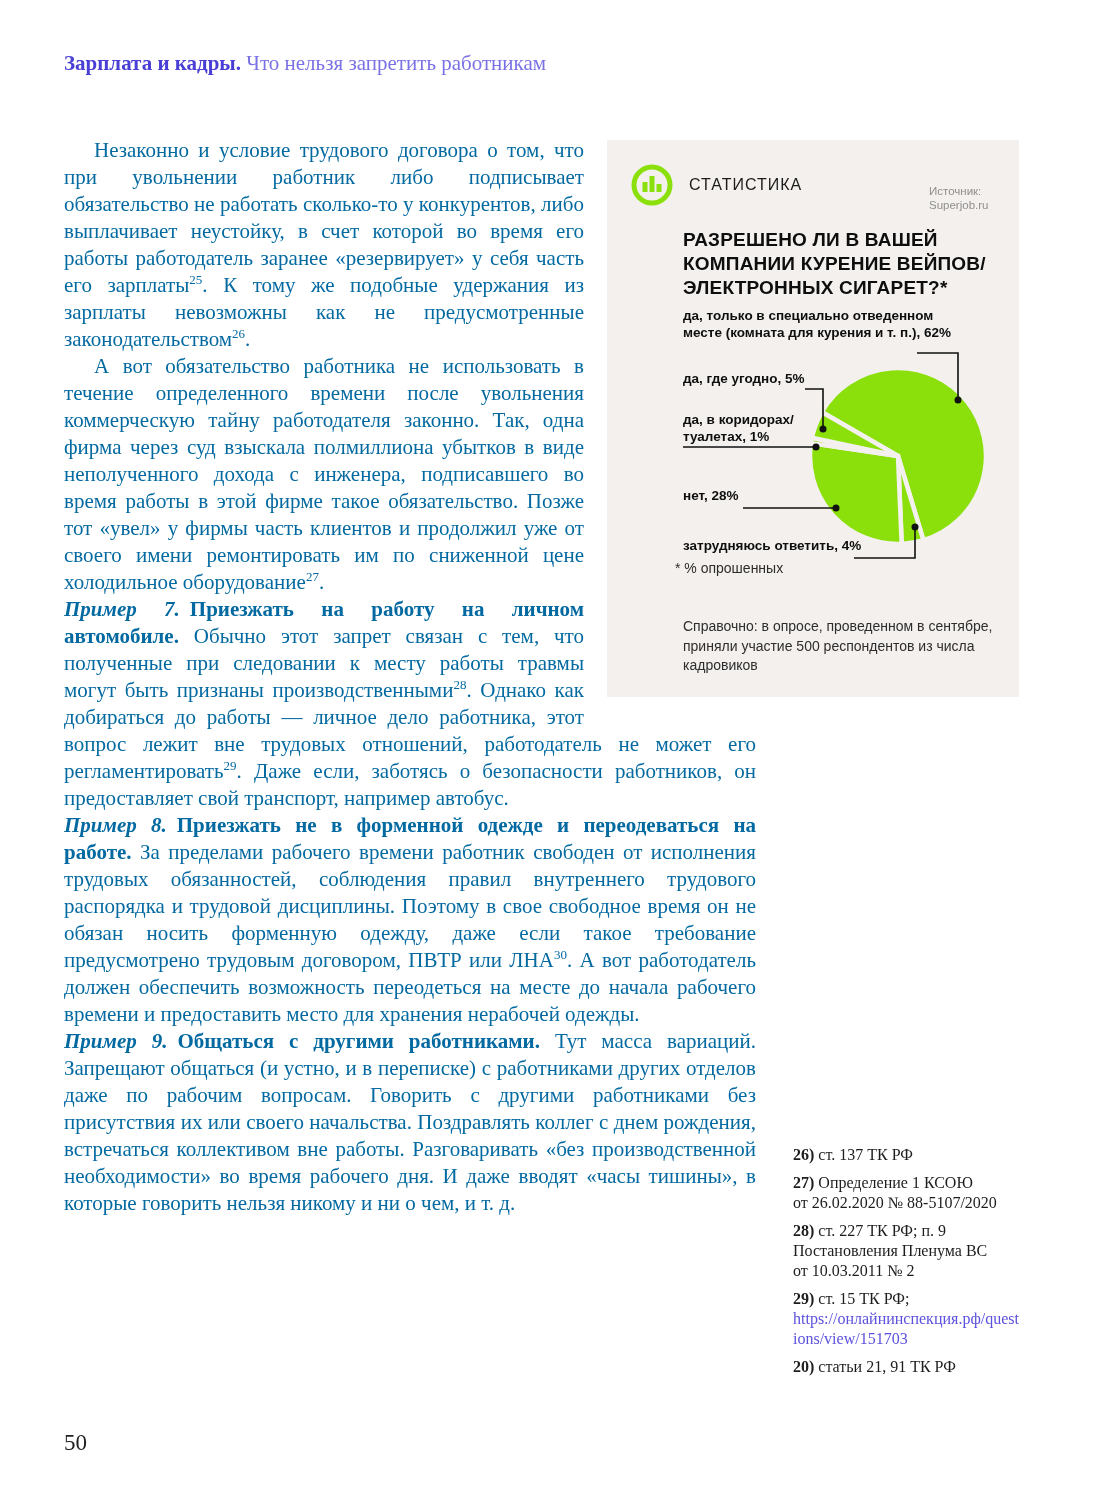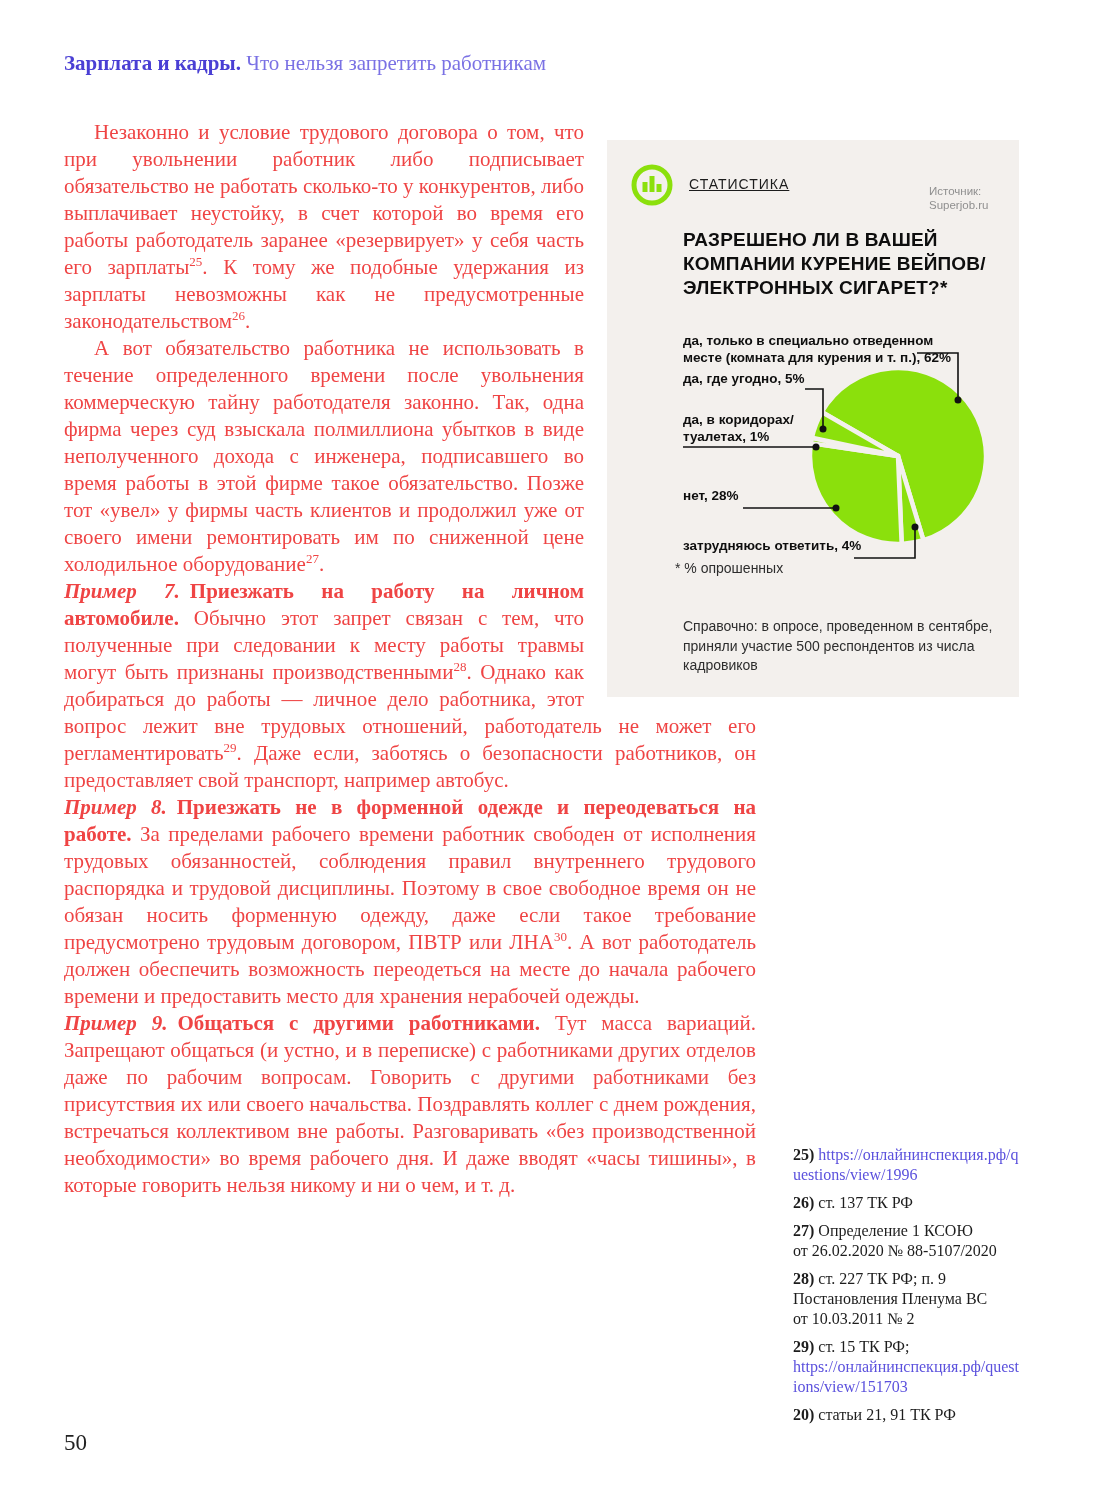--- a/index.html
+++ b/index.html
@@ -7,43 +7,43 @@
     width:1104px;height:1500px;position:relative;background:#ffffff;
     font-family:"Liberation Serif","DejaVu Serif",serif;color:#1d1d1d;
     overflow:hidden;
   }
   
   .page-header{position:absolute;left:64px;top:50px;font-size:21px;line-height:26px;
     font-family:"Liberation Serif","DejaVu Serif",serif;}
   .hdr-brand{font-weight:bold;color:#4a3fd4;}
   .hdr-title{color:#7a71e4;text-align:center;}
   
-  .main-col{position:absolute;left:64px;top:119px;width:692px;
-    font-size:21px;line-height:27px;text-align:justify;color:#ef4444;}
+  .main-col{position:absolute;left:64px;top:137px;width:692px;
+    font-size:21px;line-height:27px;text-align:justify;color:#0369a1;}
   .wrap-spacer{float:right;width:172px;height:578px;}
   .main-col p{margin:0;padding:0;}
   .para.indent{text-indent:30px;}
   .example{margin-top:27px;}
   .ex-label{font-style:italic;font-weight:bold;margin-right:10px;margin-top:48px;}
   .ex-title{font-weight:bold;}
   sup{font-size:13px;line-height:0;vertical-align:super;letter-spacing:0;}
   
   .stats-box{position:absolute;left:607px;top:140px;width:412px;height:557px;
     background:#f3f0ed;font-family:"Liberation Sans","DejaVu Sans",sans-serif;}
   .stats-box .abs{position:absolute;}
   .chart-svg{position:absolute;left:0;top:0;z-index:0;pointer-events:none;}
   .si-icon{left:22px;top:22px;width:46px;height:46px;z-index:1;}
-  .si-head{left:82px;top:36px;font-size:14px;letter-spacing:1px;color:#1c1c1c;z-index:1;text-decoration:underline;}
+  .si-head{left:82px;top:36px;font-size:16px;letter-spacing:1px;color:#1c1c1c;z-index:1;}
   .si-source{left:322px;top:44px;font-size:11.5px;line-height:14px;color:#8f8f8f;
     white-space:pre-line;z-index:1;}
   .si-question{left:76px;top:88px;font-size:19px;line-height:24px;font-weight:bold;
     color:#0e0e0e;white-space:pre-line;letter-spacing:0.2px;z-index:1;}
   .pie-lbl{position:absolute;font-weight:bold;font-size:13.5px;line-height:17px;
     color:#0e0e0e;white-space:pre-line;z-index:1;}
-  .lbl-0{left:76px;top:192px;}
+  .lbl-0{left:76px;top:167px;}
   .lbl-1{left:76px;top:230px;}
   .lbl-2{left:76px;top:271px;}
   .lbl-3{left:76px;top:347px;}
   .lbl-4{left:76px;top:397px;}
   .si-ast{left:68px;top:420px;font-size:14px;color:#2d2d2d;z-index:1;}
   .si-ref{left:76px;top:477px;font-size:14px;line-height:19.5px;color:#2d2d2d;
     white-space:pre-line;z-index:1;}
   .slice{fill:#8be00c;stroke:#f3f0ed;stroke-width:4.5;stroke-linejoin:miter;}
   .callout{stroke:#111;stroke-width:1.6;fill:none;}
   .callout-dot{fill:#111;stroke:none;}
@@ -125,21 +125,20 @@
   <div class="pie-lbl lbl-3">нет, 28%</div>
   <div class="pie-lbl lbl-4">затрудняюсь ответить, 4%</div>
 
   <div class="abs si-ast">* % опрошенных</div>
   <div class="abs si-ref">Справочно: в опросе, проведенном в сентябре,
 приняли участие 500 респондентов из числа
 кадровиков</div>
 </div>
 
 <div class="footnotes">
-  <div class="fn"><b>25)</b><span class="fn-text"></span><a class="fn-link">https://онлайнинспекция.рф/questions/view/1996</a></div>
   <div class="fn"><b>26)</b><span class="fn-text">ст. 137 ТК РФ</span><a class="fn-link"></a></div>
   <div class="fn"><b>27)</b><span class="fn-text">Определение 1 КСОЮ
 от 26.02.2020 № 88-5107/2020</span><a class="fn-link"></a></div>
   <div class="fn"><b>28)</b><span class="fn-text">ст. 227 ТК РФ; п. 9
 Постановления Пленума ВС
 от 10.03.2011 № 2</span><a class="fn-link"></a></div>
   <div class="fn"><b>29)</b><span class="fn-text">ст. 15 ТК РФ;
 </span><a class="fn-link">https://онлайнинспекция.рф/questions/view/151703</a></div>
   <div class="fn"><b>20)</b><span class="fn-text">статьи 21, 91 ТК РФ</span><a class="fn-link"></a></div>
 </div>

